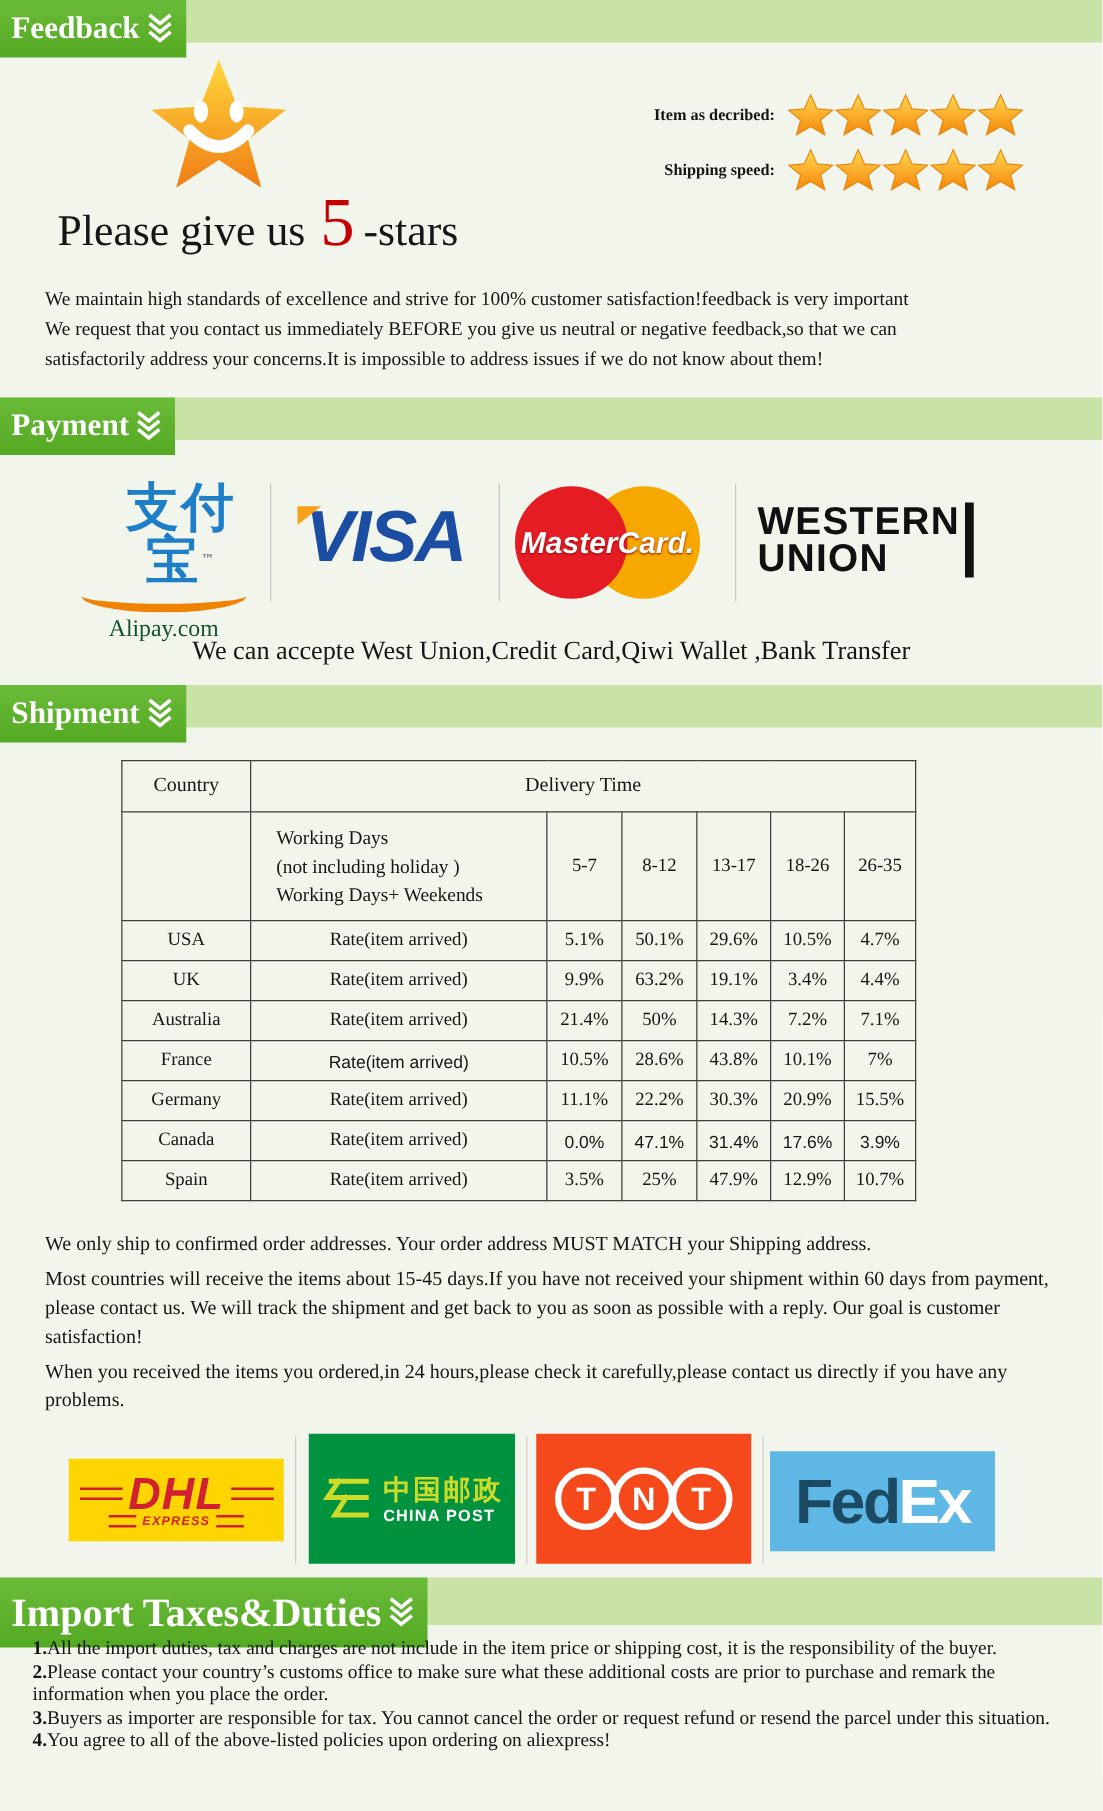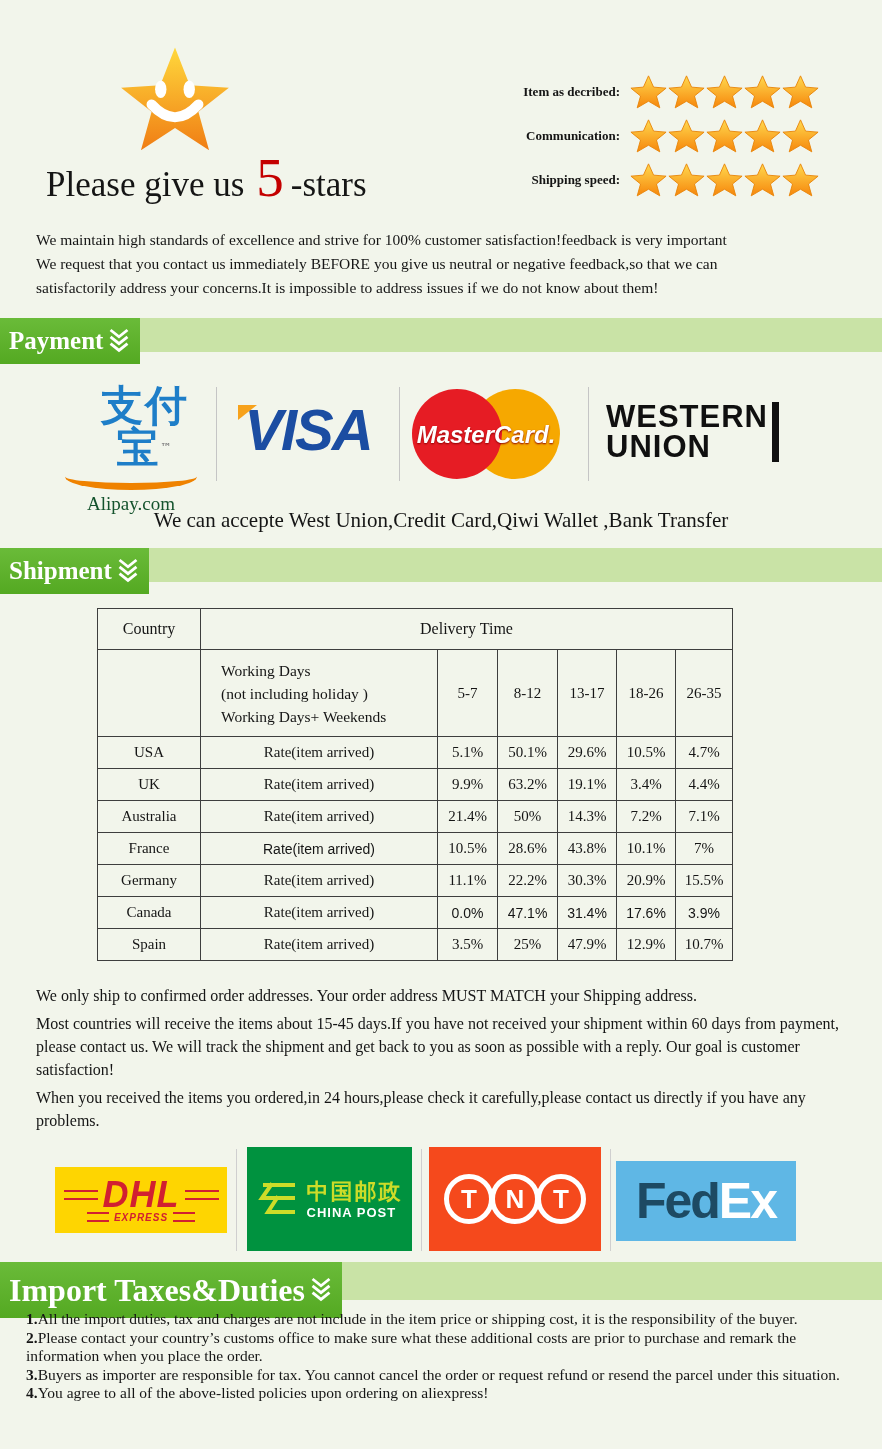--- a/index.html
+++ b/index.html
@@ -126,57 +126,45 @@
         <path d="M3 2 L13 10 L23 2"></path>
           <path d="M3 10 L13 18 L23 10"></path>
           <path d="M3 18 L13 26 L23 18"></path>
       </g>
     </symbol>
   </defs>
 </svg>
 
 <div class="page">
 
+  <div class="band" id="band-feedback">
+    <div class="sec-btn">
+      <span>Feedback</span>
+      <svg class="chev" width="22" height="26">
+          <use href="#chev3"></use>
+        </svg>
+    </div>
+  </div>
 
   <svg class="smiley" width="122" height="118" viewBox="0 0 120 115">
     <path d="M60 3 L74.5 40 L113 42.5 L83 66 L93.5 104 L60 82 L26.5 104 L37 66 L7 42.5 L45.5 40 Z" fill="url(#smg)"></path>
     <ellipse cx="46" cy="44" rx="5.6" ry="8.6" fill="#fff"></ellipse>
     <ellipse cx="74" cy="44" rx="5.6" ry="8.6" fill="#fff"></ellipse>
     <path d="M37 59 Q60 84 83 59" fill="none" stroke="#fff" stroke-width="10" stroke-linecap="round"></path>
   </svg>
 
   <div class="plea">
     <span>Please give us</span>
     <span class="num">5</span>
     <span>-stars</span>
   </div>
 
   <div class="ratings">
     <div class="rate-row">
       <span class="rate-label">Item as decribed:</span>
-      <span class="stars">
-        <svg class="star-svg">
-            <use href="#star"></use>
-          </svg>
-          <svg class="star-svg">
-            <use href="#star"></use>
-          </svg>
-          <svg class="star-svg">
-            <use href="#star"></use>
-          </svg>
-          <svg class="star-svg">
-            <use href="#star"></use>
-          </svg>
-          <svg class="star-svg">
-            <use href="#star"></use>
-          </svg>
-      </span>
-    </div>
-    <div class="rate-row">
-      <span class="rate-label">Communication:</span>
       <span class="stars">
         <svg class="star-svg">
             <use href="#star"></use>
           </svg>
           <svg class="star-svg">
             <use href="#star"></use>
           </svg>
           <svg class="star-svg">
             <use href="#star"></use>
           </svg>

